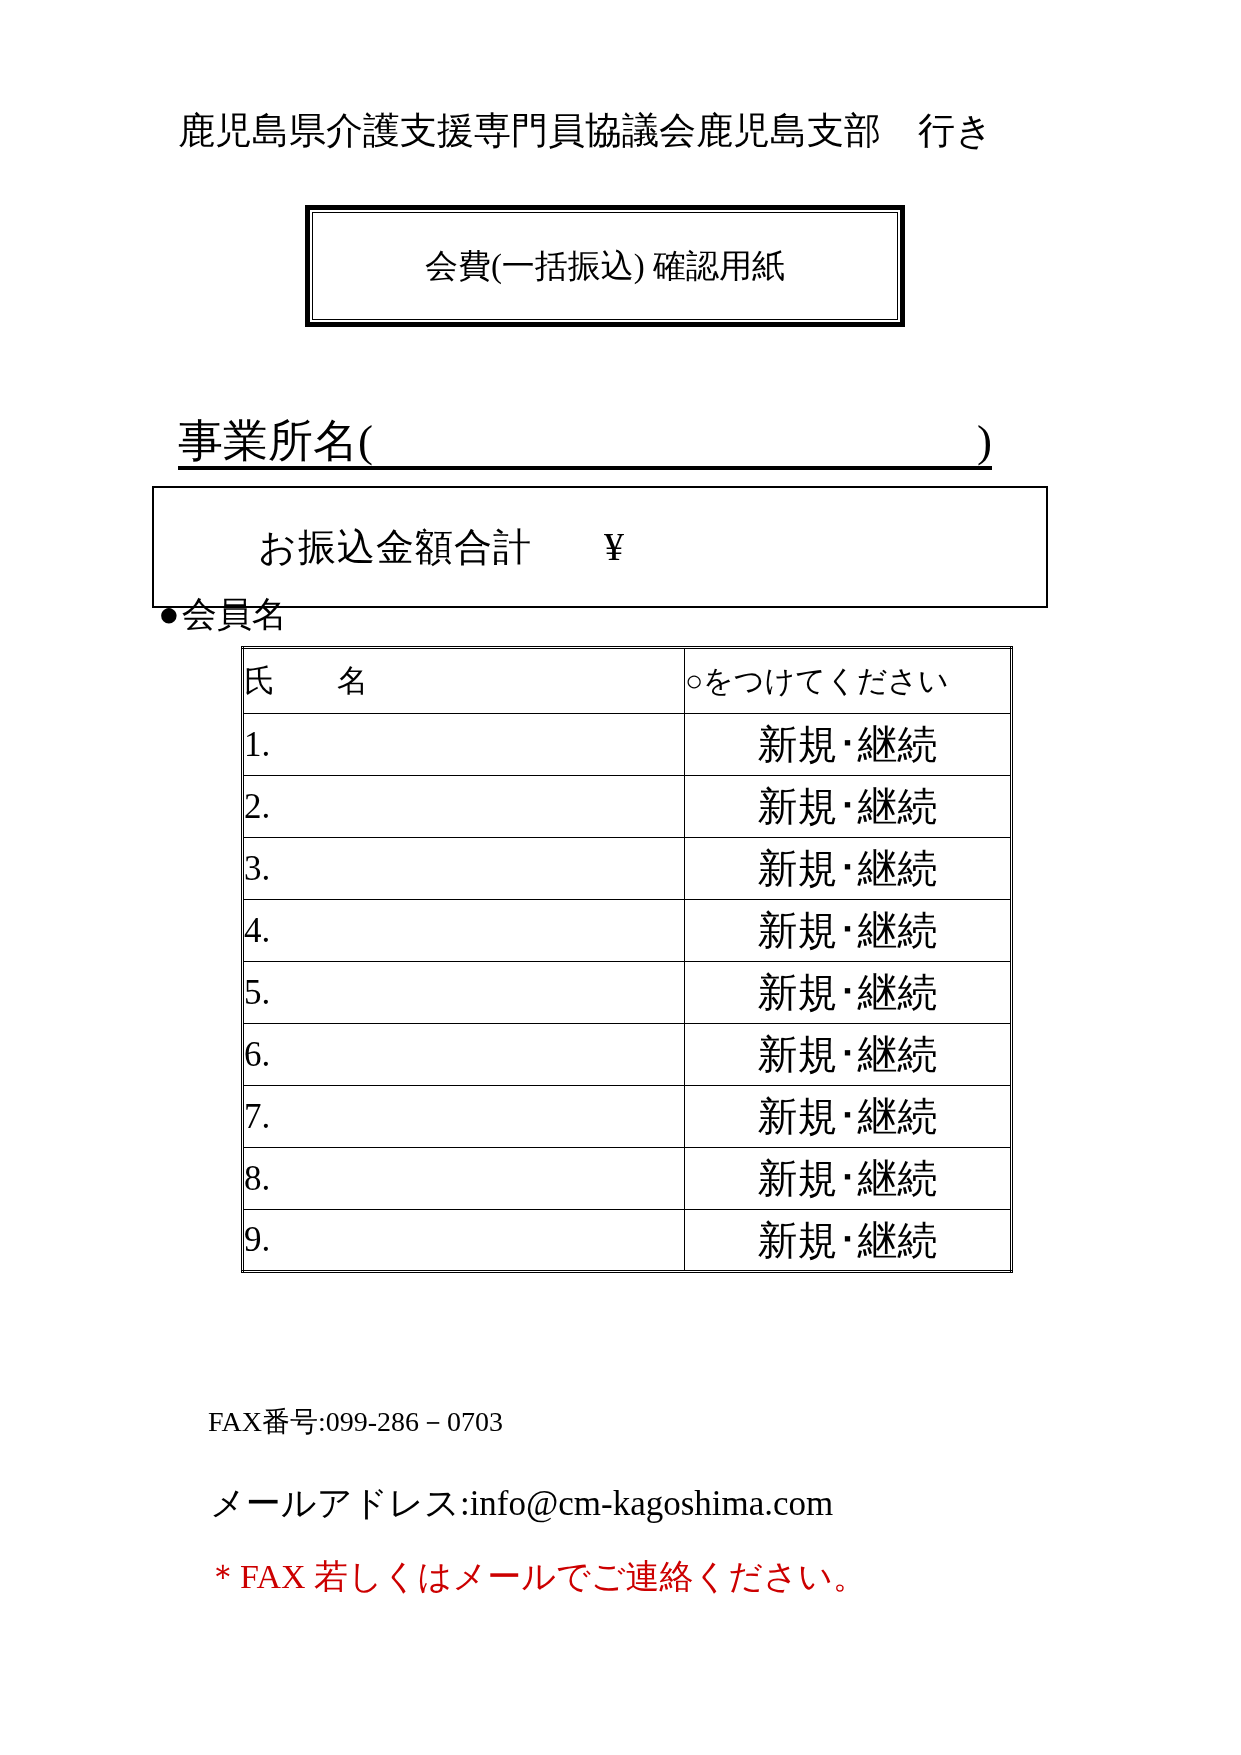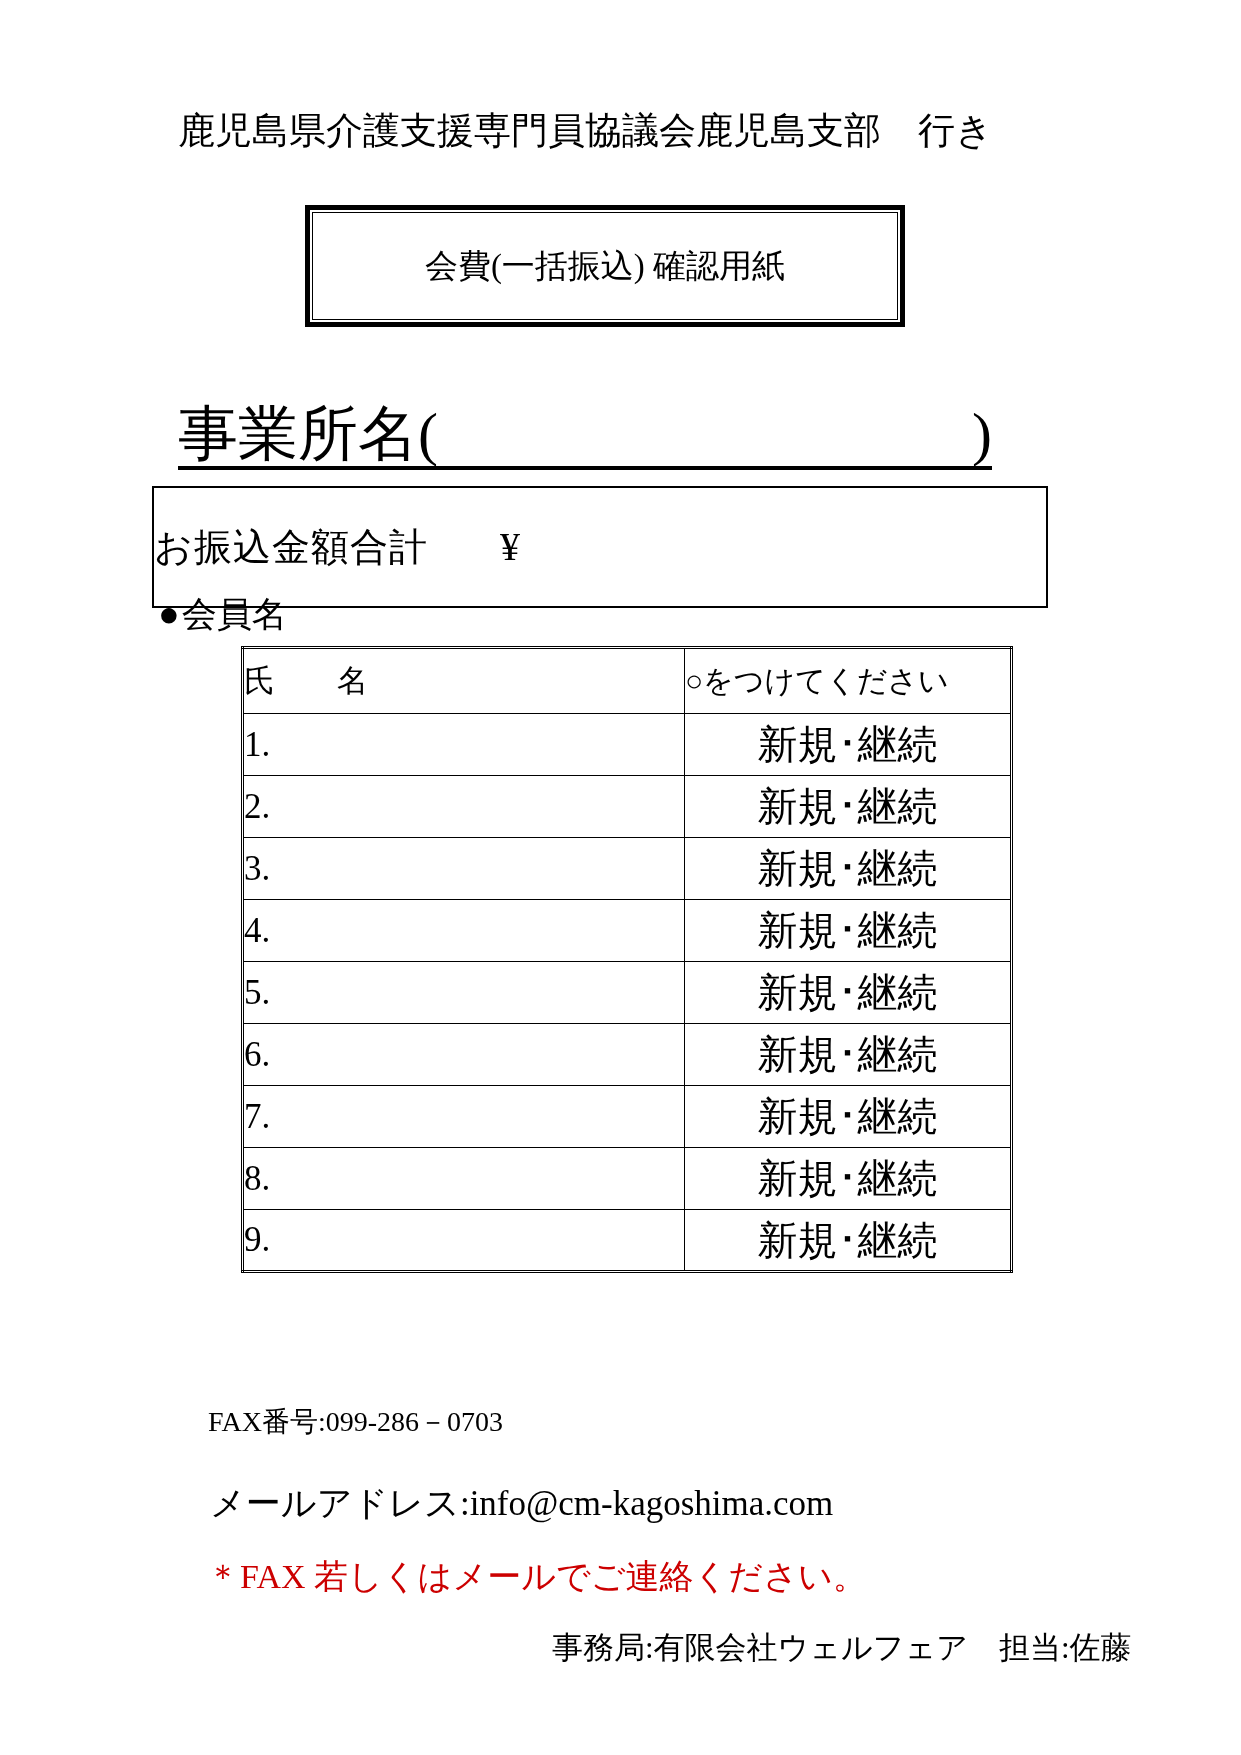--- a/index.html
+++ b/index.html
@@ -24,27 +24,28 @@
     border: 1px solid #000; width: 100%; height: 100%;
     box-sizing: border-box;
     display: flex; align-items: center; justify-content: center;
     font-size: 33px;
   }
 
   .bizname {
     left: 178px; top: 404px; width: 814px; height: 60px;
     border-bottom: 4px solid #000; box-sizing: content-box;
     display: flex; justify-content: space-between; align-items: flex-end;
-    font-size: 60px; padding-bottom: 2px;
+    font-size: 45px; padding-bottom: 2px;
   }
 
   .amount-box {
     left: 152px; top: 486px; width: 896px; height: 122px;
     border: 2px solid #000; box-sizing: border-box;
     display: flex; align-items: center;
+    padding-left: 104px;
   }
   .amount-label { font-size: 38px; letter-spacing: 1px; }
   .amount-currency { font-size: 40px; margin-left: 72px; }
 
   .member-heading { left: 158px; top: 596px; font-size: 35px; display: flex; align-items: center; }
   .member-heading .bullet { font-size: 36px; margin-right: 2px; }
 
   table.member-table {
     position: absolute; left: 241px; top: 646px; width: 769px;
     border-collapse: collapse;
@@ -145,15 +146,14 @@
     </tbody>
   </table>
 
 
   <div class="abs fax-line">FAX番号:099-286－0703</div>
 
   <div class="abs mail-line">メールアドレス:info@cm-kagoshima.com</div>
 
   <div class="abs contact-line" style="color:#CC0000;">＊FAX 若しくはメールでご連絡ください。</div>
 
-  <div class="abs office-line">事務局:有限会社ウェルフェア　担当:佐藤</div>
 
 </div>
 
 </body></html>

